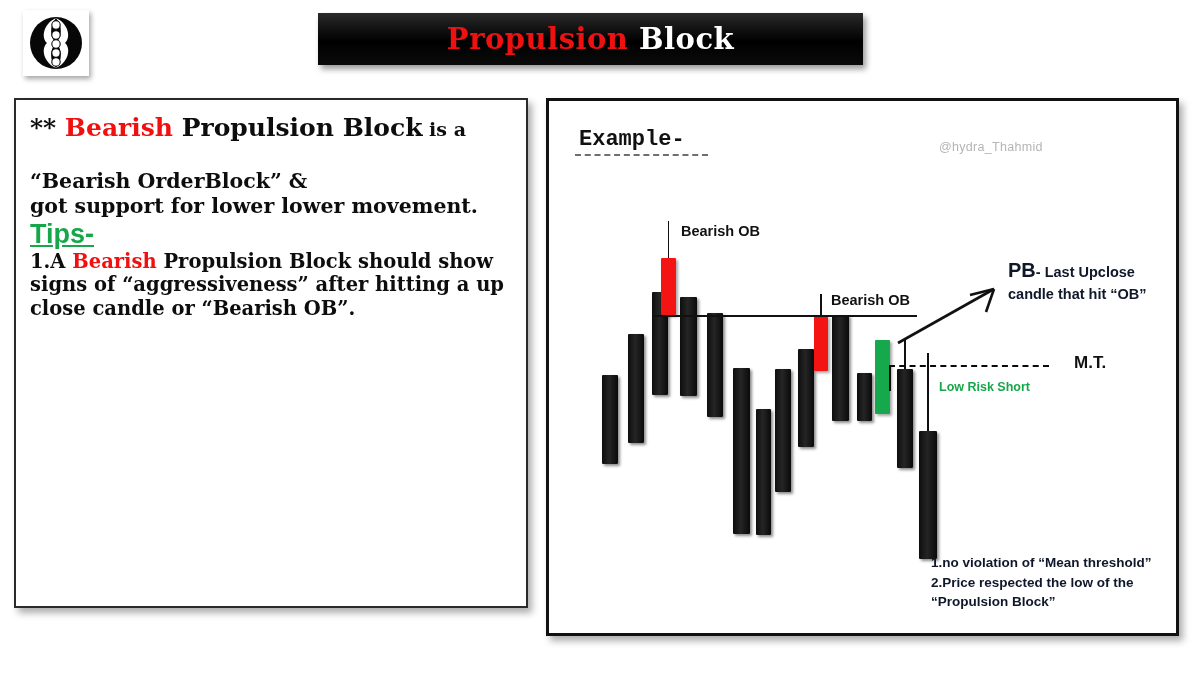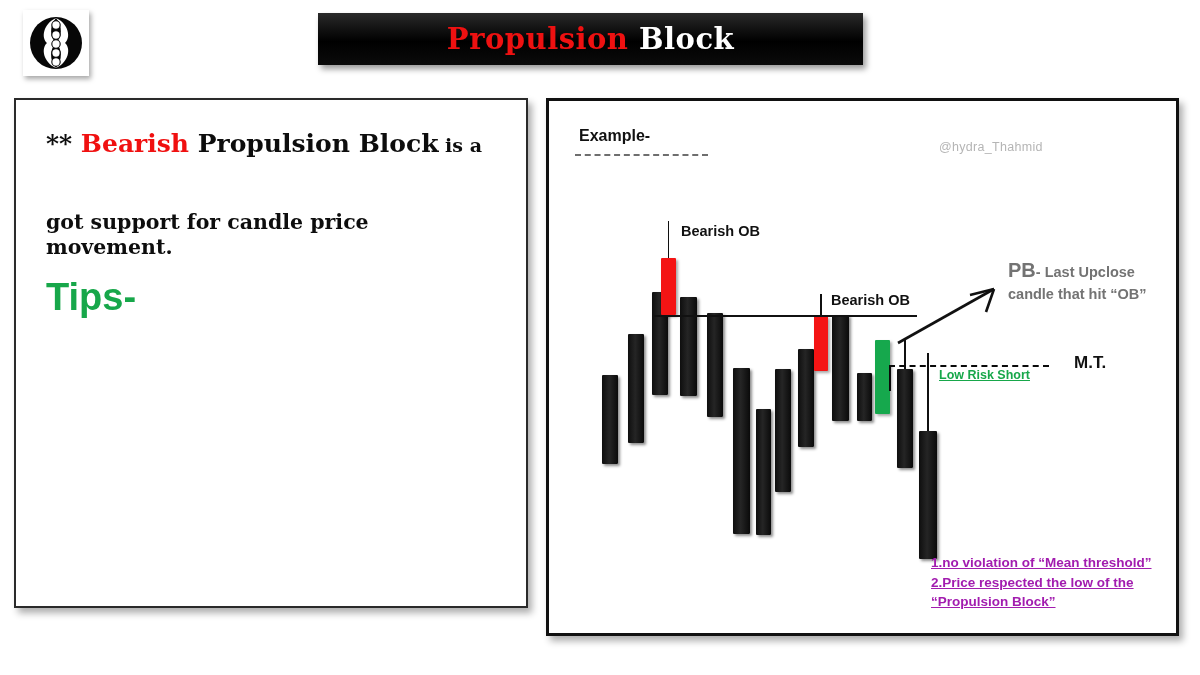--- a/index.html
+++ b/index.html
@@ -31,53 +31,54 @@
   .t-red{color:#ee1111;margin-top:12px;}
   .t-white{color:#ffffff;}
   
   #left-panel{
     position:absolute;left:14px;top:98px;width:514px;height:510px;
     background:#ffffff;border:2px solid #2a2a2a;
     box-shadow:4px 5px 7px rgba(0,0,0,.32);
     box-sizing:border-box;
     padding:13px 12px 0 14px;
   }
-  #left-panel p{margin:16px;}
+  #left-panel p{margin:0;}
   .defn{
     font-family:"DejaVu Serif", serif;
     font-weight:bold;color:#0d0d0d;
     font-size:20.5px;line-height:1.22;
   }
   .defn .lead{font-size:25px;}
   .defn .red{color:#f01010;}
   .defn .small{font-size:19px;font-weight:bold;}
   #tips-heading{
     font-family:"Liberation Sans", sans-serif;
-    font-weight:bold;color:#17a74a;font-size:38px;
+    font-weight:bold;color:#17a74a;font-size:27px;
     margin-top:46px;
+    text-decoration:underline;
   }
   .tip{
     font-family:"DejaVu Serif", serif;
     font-weight:bold;color:#0d0d0d;
     font-size:19.5px;line-height:1.23;
     margin-top:20px;
   }
   .tip .red{color:#f01010;}
   
   #chart-panel{
     position:absolute;left:546px;top:98px;width:633px;height:538px;
     background:#ffffff;border:3px solid #111111;
     box-shadow:4px 5px 7px rgba(0,0,0,.32);
     box-sizing:border-box;
     overflow:hidden;
   }
   #example-label{
     position:absolute;left:30px;top:26px;
-    font-size:16px;font-weight:bold;color:#111;
-    font-family:Liberation Sans, sans-serif;
+    font-size:22px;font-weight:bold;color:#111;
+    font-family:Liberation Mono, monospace;
   }
   #example-underline{
     position:absolute;left:26px;top:53px;width:133px;height:0;
     border-top:2px dashed #6e6e6e;
   }
   #watermark{
     position:absolute;left:390px;top:39px;
     font-size:12.5px;color:#b5b5b5;
     font-family:"Liberation Sans", sans-serif;
     letter-spacing:.3px;
@@ -92,32 +93,32 @@
   .wick{position:absolute;width:1.5px;background:#101010;}
   
   .ob-line{position:absolute;height:0;border-top:2px solid #111;}
   .mt-line{position:absolute;height:0;border-top:2.5px dashed #0a0a0a;}
   .mt-tick{position:absolute;width:1.5px;background:#0a0a0a;}
   .ann{position:absolute;font-family:"Liberation Sans", sans-serif;
        font-weight:bold;color:#111;white-space:nowrap;}
   #lbl-ob1{left:132px;top:122px;font-size:14.5px;}
   #lbl-ob2{left:282px;top:191px;font-size:14.5px;}
   #lbl-mt{left:495px;top:252px;font-size:17px;margin-left:30px;}
-  #lbl-lowrisk{left:390px;top:267px;font-size:12.5px;color:#17a74a;text-decoration:underline;}
+  #lbl-lowrisk{left:390px;top:279px;font-size:12.5px;color:#17a74a;}
   #pb-note{
     position:absolute;left:459px;top:156px;width:175px;
-    font-size:15px;line-height:1.35;color:#737373;
+    font-size:15px;line-height:1.35;color:#0f172a;
     font-family:"Liberation Sans", sans-serif;font-weight:bold;
   }
   #pb-note .pb{font-size:20px;font-weight:bold;}
   #pb-note .rest{font-size:14.5px;font-weight:bold;}
   #bottom-notes{
     position:absolute;left:382px;top:452px;width:240px;
-    font-size:13.5px;line-height:1.45;color:#a21caf;
-    font-family:"Liberation Sans", sans-serif;font-weight:bold;text-decoration:underline;
+    font-size:13.5px;line-height:1.45;color:#0f172a;
+    font-family:"Liberation Sans", sans-serif;font-weight:bold;
   }
   #arrow{position:absolute;left:345px;top:178px;}
 </style>
 </head>
 <body>
 
 <div id="logo">
   <svg width="66" height="66" viewBox="0 0 66 66">
     <rect x="0" y="0" width="66" height="66" fill="#ffffff"></rect>
     <circle cx="33" cy="33" r="26" fill="#070707"></circle>
@@ -135,26 +136,29 @@
   <div class="t">
     <span class="t-red">Propulsion</span><span class="t-white">&nbsp;</span><span class="t-white">Block</span>
   </div>
 </div>
 
 <div id="left-panel">
 
   <p class="defn">
     <span class="lead">** </span><span class="lead red">Bearish</span><span class="lead"> Propulsion Block</span><span class="small"> is a</span><br>
     <br>
-    <br>
-    <span>got support for candle price movement.</span>
+    <span>“Bearish OrderBlock” &amp;</span><br>
+    <span>got support for lower lower movement.</span>
   </p>
 
   <p id="tips-heading">Tips-</p>
 
+  <p class="tip">
+    <span>1.A </span><span class="red">Bearish</span><span> Propulsion Block should show signs of “aggressiveness” after hitting a up close candle or “Bearish OB”.</span>
+  </p>
 
 
 </div>
 
 <div id="chart-panel">
 
   <div id="example-label">Example-</div>
   <div id="example-underline"></div>
   <div id="watermark">@hydra_Thahmid</div>
 

